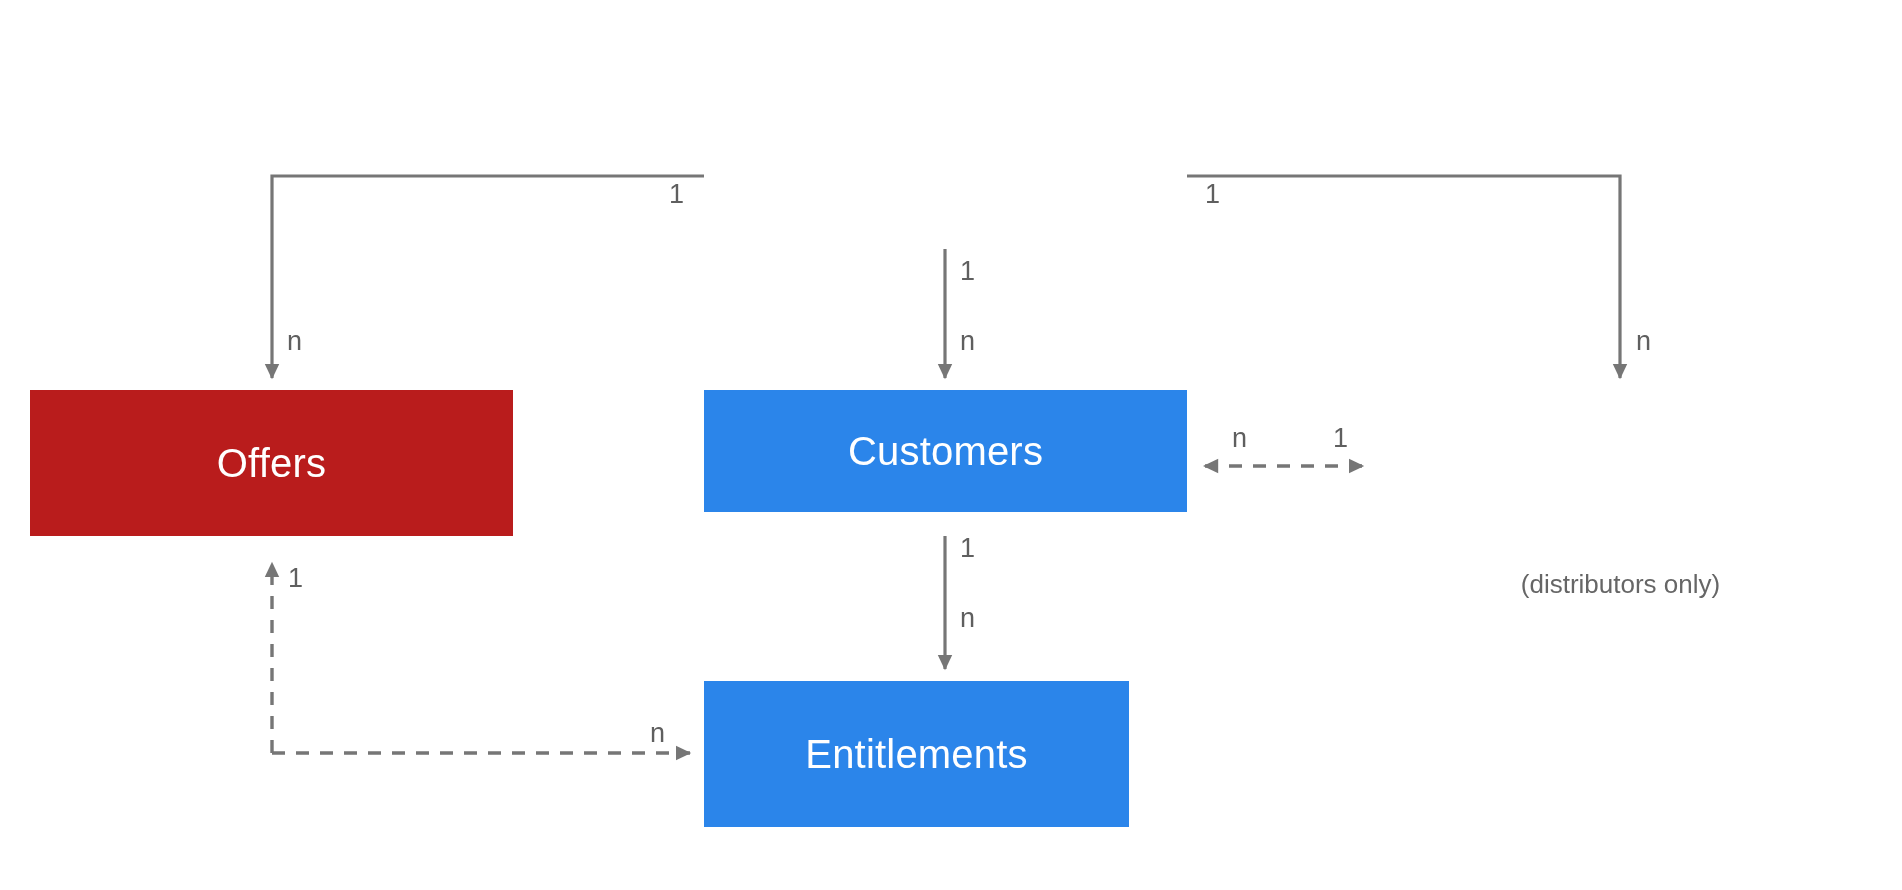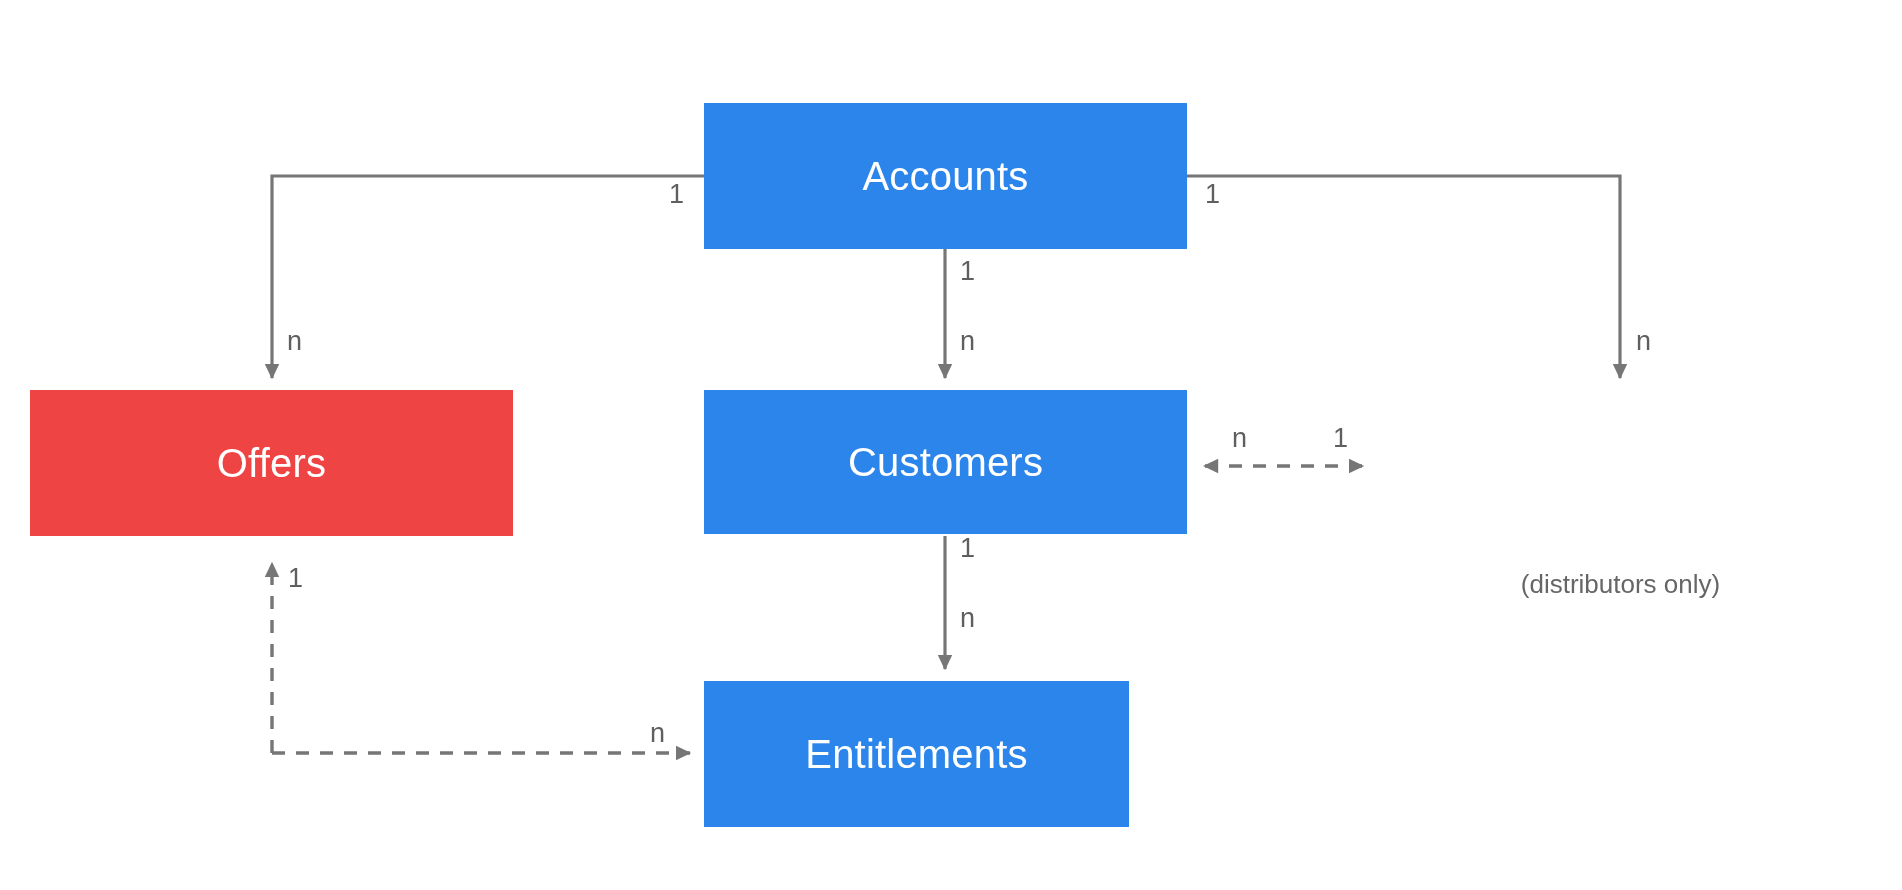--- a/index.html
+++ b/index.html
@@ -86,29 +86,26 @@
     <path d="M1187,176 L1620,176 L1620,378" fill="none" stroke="#767676" stroke-width="3.2" marker-end="url(#arrow-end-big)"></path>
 
     <path d="M945,536 L945,669" fill="none" stroke="#767676" stroke-width="3.2" marker-end="url(#arrow-end-big)"></path>
 
     <path d="M1205,466 L1363,466" fill="none" stroke="#767676" stroke-width="3.4" stroke-dasharray="13 11" marker-start="url(#arrow-start-big)" marker-end="url(#arrow-end-big)"></path>
 
     <path d="M272,753 L690,753" fill="none" stroke="#767676" stroke-width="3.4" stroke-dasharray="13 11" marker-end="url(#arrow-end-big)"></path>
     <path d="M272,753 L272,563" fill="none" stroke="#767676" stroke-width="3.4" stroke-dasharray="13 11" marker-end="url(#arrow-end-big)"></path>
   </svg>
 
-  <div class="node" style="left:704px; top:103px; width:483px; height:146px; background:#2b85ea;">
-    <span class="node-label">Accounts</span>
-  </div>
 
-  <div class="node" style="left:30px; top:390px; width:483px; height:146px; background:#ef4444;">
+  <div class="node" style="left:30px; top:390px; width:483px; height:146px; background:#b91c1c;">
     <span class="node-label">Offers</span>
   </div>
 
-  <div class="node" style="left:704px; top:390px; width:483px; height:144px; background:#2b85ea;">
+  <div class="node" style="left:704px; top:390px; width:483px; height:122px; background:#2b85ea;">
     <span class="node-label">Customers</span>
   </div>
 
 
   <div class="node-caption" style="left:1379px; top:549px; width:483px;">(distributors only)</div>
 
   <div class="node" style="left:704px; top:681px; width:425px; height:146px; background:#2b85ea;">
     <span class="node-label">Entitlements</span>
   </div>
 

